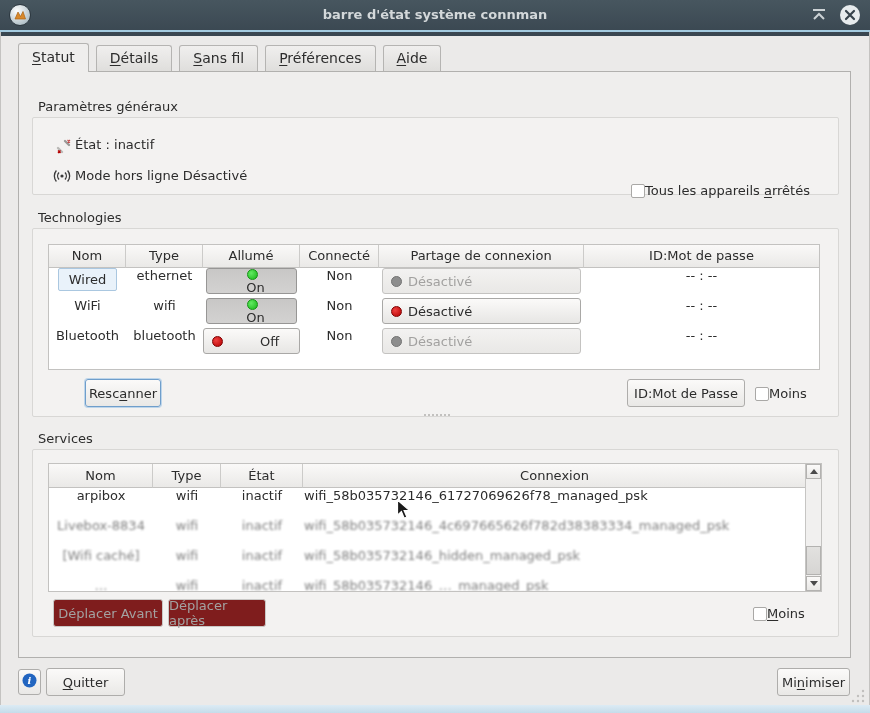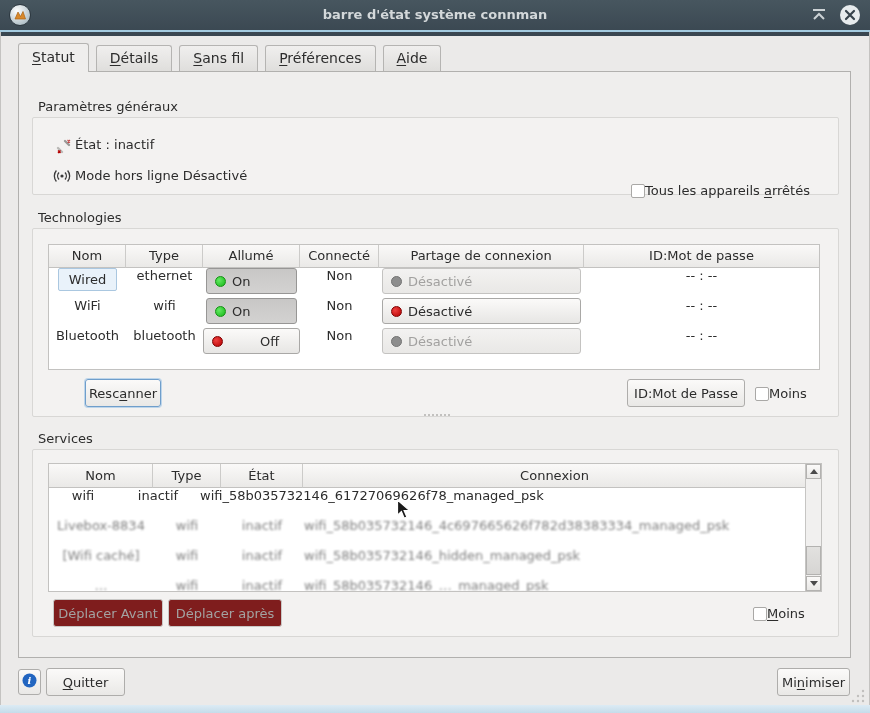--- a/index.html
+++ b/index.html
@@ -47,21 +47,21 @@
   .body-row { height:30px; }
   .selcell { background:#e9f2fa; border:1px solid #aac7e0; border-radius:2px; padding:3px 10px; }
 
   
   .btn { position:absolute; display:flex; align-items:center; justify-content:center;
          background:linear-gradient(#fbfaf9,#e9e8e6); border:1px solid #aeadab; border-radius:3px; color:#2c2c2c; }
   .btn.focused { border-color:#6f9ecb; box-shadow:0 0 0 1px #bdd5ea;margin-left:32px; }
   .btn.disabled { background:#7f1d1d; border-color:#c9c8c6; color:#a3a2a1; }
   .cellbtn { display:flex; align-items:center; height:26px; border:1px solid #a9a8a6; border-radius:3px;
              padding-left:8px; background:linear-gradient(#fbfaf9,#e7e6e4); }
-  .cellbtn.pressed { background:linear-gradient(#c8c7c6,#d3d2d1); border-color:#979695; }
+  .cellbtn.pressed { background:linear-gradient(#c8c7c6,#d3d2d1); border-color:#979695;flex-direction:column; }
   .cellbtn.dis { background:linear-gradient(#f3f2f1,#e9e8e6); border-color:#c4c3c1; color:#a2a1a0; }
   .dot { width:11px; height:11px; border-radius:50%; margin-right:6px; flex:none; }
   .dot.green { background:radial-gradient(circle at 35% 35%, #62ea62, #17b617); border:1px solid #129212; }
   .dot.red   { background:radial-gradient(circle at 35% 35%, #ef4040, #b40000); border:1px solid #7e0000; }
   .dot.gray  { background:#8d8d8d; border:1px solid #747474; }
 
   
   .cbwrap { position:absolute; display:flex; align-items:center; height:17px; }
   .checkbox { width:14px; height:14px; background:#fff; border:1px solid #a9a8a6; border-radius:2px; flex:none; }
 
@@ -227,20 +227,21 @@
   <div class="panel" style="left:13px;top:377px;width:807px;height:188px;"></div>
 
   <div class="tbl svc" style="left:29px;top:391px;width:774px;height:129px;">
     <div class="trow" style="width:756px;">
       <div class="th c1">Nom</div>
       <div class="th c2">Type</div>
       <div class="th c3">État</div>
       <div class="th c4" style="justify-content:center;text-align:center;">Connexion</div>
     </div>
     <div class="trow body-row" style="width:756px;">
+      <div class="tc c1">arpibox</div>
       <div class="tc c2">wifi</div>
       <div class="tc c3">inactif</div>
       <div class="tc c4">wifi_58b035732146_61727069626f78_managed_psk</div>
     </div>
     <div class="trow body-row blur" style="width:756px;">
       <div class="tc c1">Livebox-8834</div>
       <div class="tc c2">wifi</div>
       <div class="tc c3">inactif</div>
       <div class="tc c4">wifi_58b035732146_4c697665626f782d38383334_managed_psk</div>
     </div>
@@ -263,21 +264,21 @@
       <span class="sthumb" style="top:82px;height:29px;"></span>
       <span class="sbtn" style="bottom:0;">
           <span class="tri-dn"></span>
         </span>
     </div>
   </div>
 
   <div class="btn disabled" style="left:34px;top:527px;width:110px;height:28px;">
     <span>Déplacer Avant</span>
   </div>
-  <div class="btn disabled" style="left:149px;top:527px;width:114px;height:28px;">
+  <div class="btn disabled" style="left:149px;top:527px;width:98px;height:28px;">
     <span>Déplacer après</span>
   </div>
   <div class="cbwrap" style="left:734px;top:533px;">
     <span class="checkbox"></span>
     <span><span class="mn">M</span><span>oins</span></span>
   </div>
 </div>
 
 <div class="abs btn" style="left:18px;top:669px;width:23px;height:26px;">
   <span>

